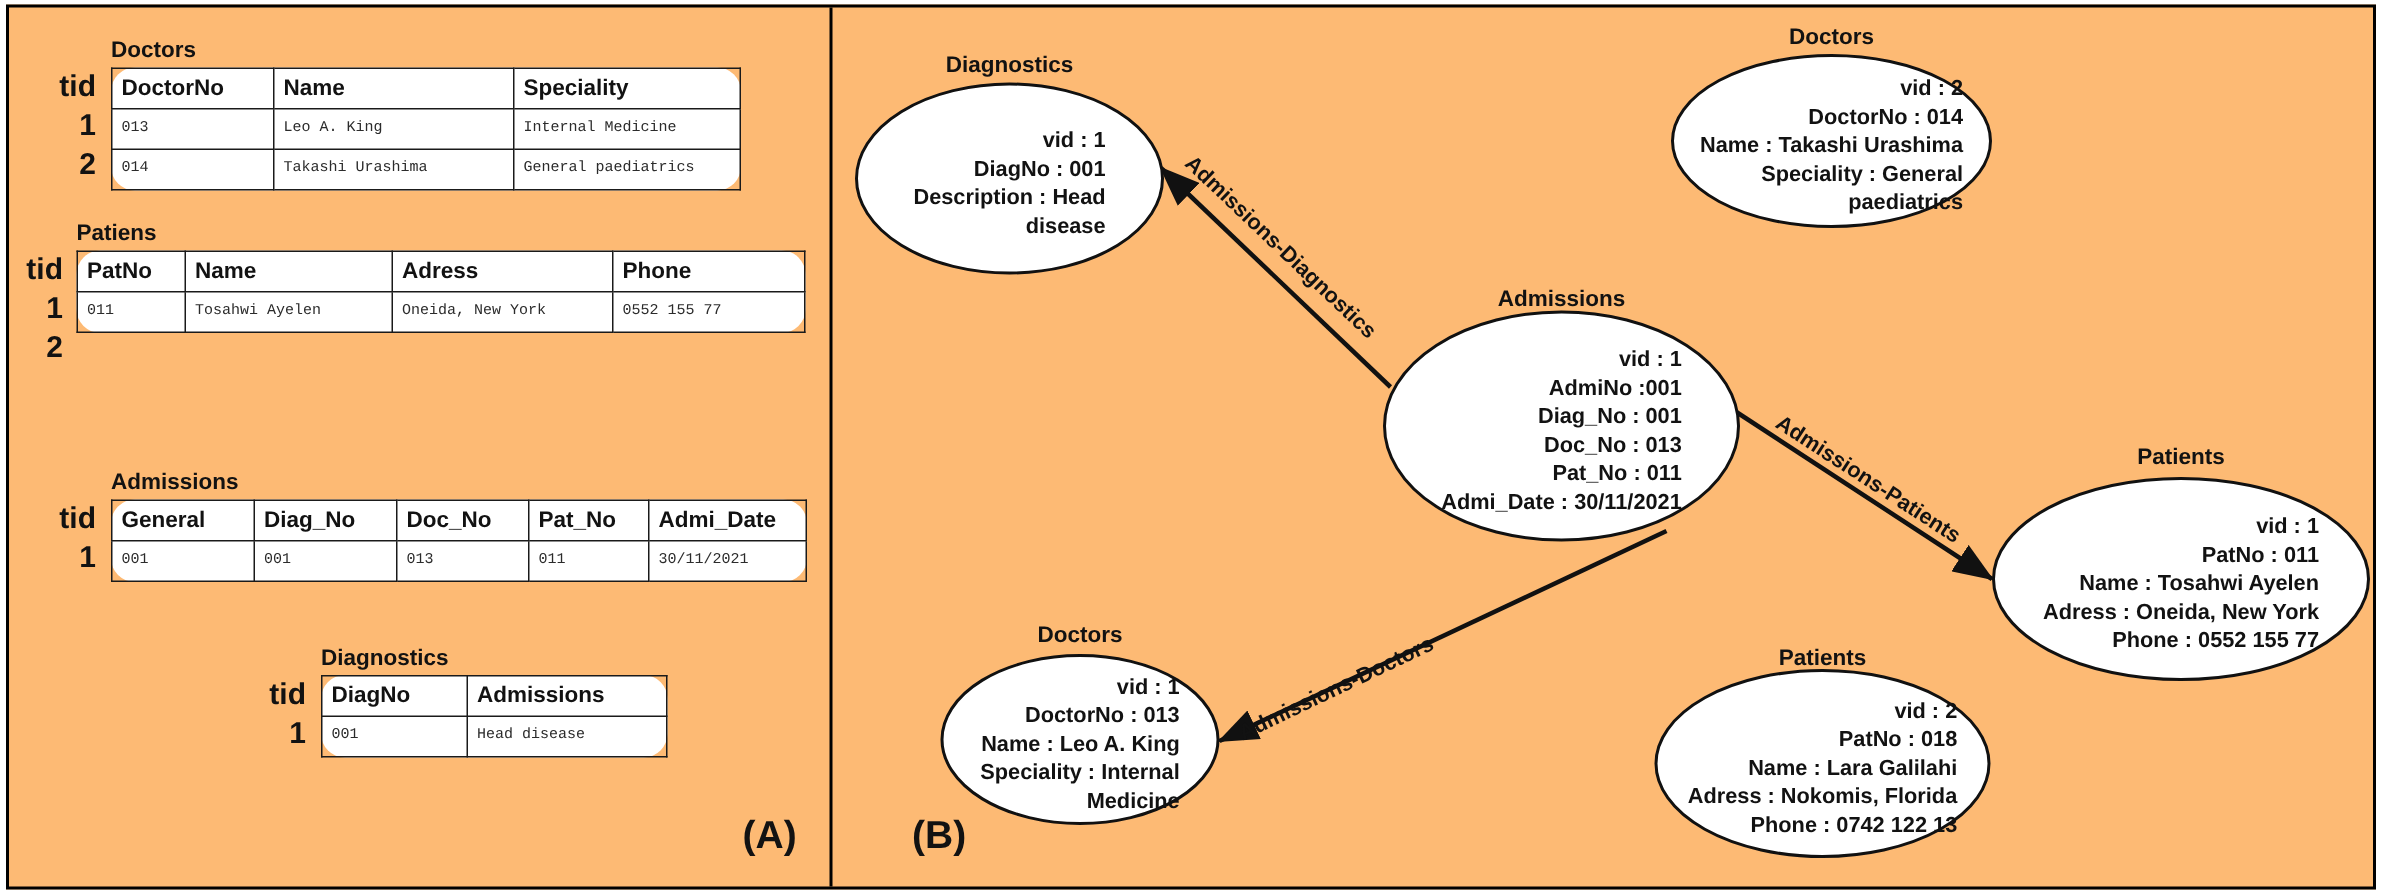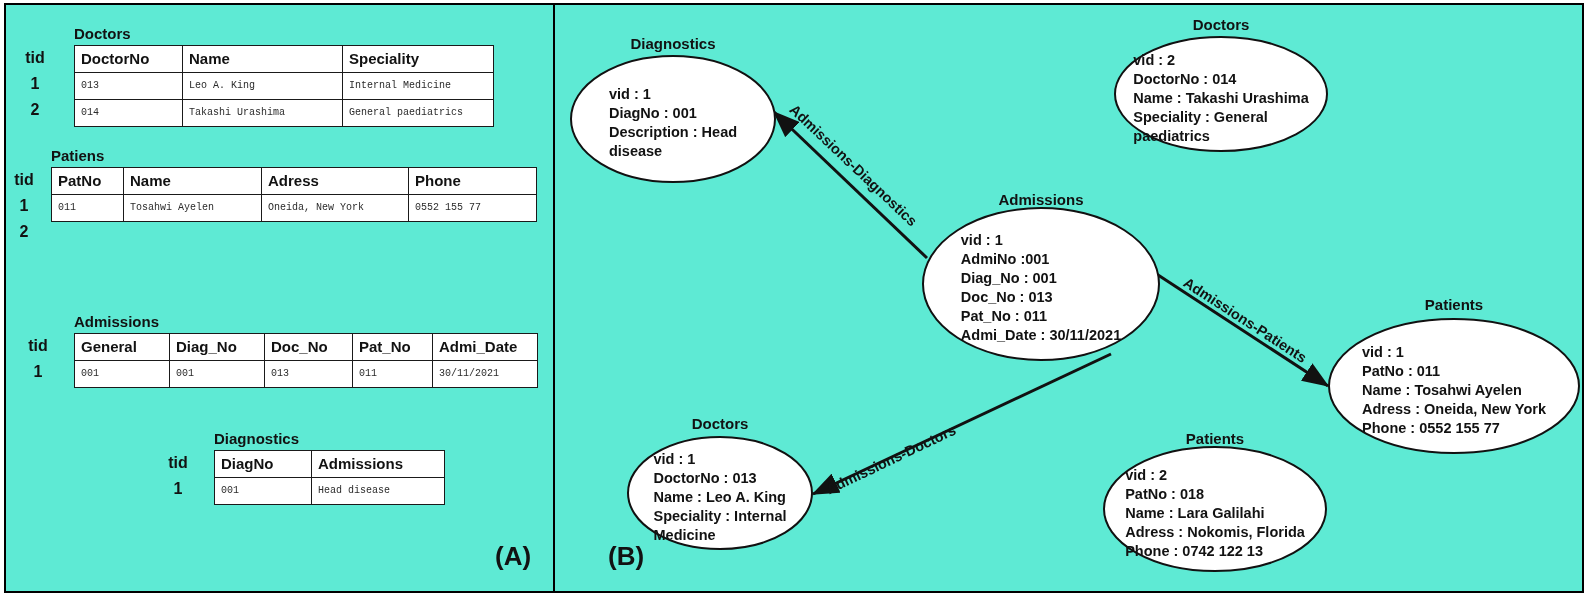--- a/index.html
+++ b/index.html
@@ -12,21 +12,21 @@
     font-family: "Liberation Sans", sans-serif;
     color: #1a1a1a;
     overflow: hidden;
     position: relative;
   }
   #figure {
     position: absolute;
     left: 4px; top: 3px;
     width: 1580px; height: 590px;
     border: 2px solid #000;
-    background: #5eead4;
+    background: #fdba74;
   }
   #divider {
     position: absolute;
     left: 547px; top: 0;
     width: 2px; height: 100%;
     background: #000;
   }
 
   
   .panel { position: absolute; top: 0; height: 100%; }
@@ -35,62 +35,63 @@
 
   .tblblock { position: absolute; }
   .tbl-title {
     font-size: 15px; font-weight: bold; color: #121212;
     margin: 0 0 3px 0; white-space: nowrap;
   }
   table.rel {
     border-collapse: collapse;
     table-layout: fixed;
     background: #fff;
+    border-radius: 16px;
   }
   table.rel th, table.rel td {
     border: 1px solid #1a1a1a;
     padding: 2px 6px;
     text-align: left;
     white-space: nowrap;
     height: 26px;
     line-height: 22px;
   }
   table.rel th {
     font-size: 15px; font-weight: bold; color: #121212;
   }
   table.rel td {
     font-size: 10px; font-weight: normal; color: #2b2b2b; font-family: Liberation Mono, monospace;
   }
   .tidcol {
     position: absolute;
     left: 0; top: 0;
     width: 100%;
-    text-align: center;
-    font-size: 16px; font-weight: bold; color: #121212;
+    text-align: right;
+    font-size: 20px; font-weight: bold; color: #121212;
   }
   .tidcol div { height: 26px; line-height: 26px; }
   .tidcol div.hdr { line-height: 26px; }
 
   .panel-letter {
     position: absolute;
     font-size: 26px; font-weight: bold; color: #121212;
   }
 
   
   #graphsvg { position: absolute; left: 0; top: 0; }
   .node-title {
     position: absolute;
     font-size: 15px; font-weight: bold; color: #121212;
     white-space: nowrap;
     text-align: center;
     transform: translateX(-50%);
   }
   .node-text {
     position: absolute;
-    text-align: left;
+    text-align: right;
     transform: translate(-50%, -50%);
     font-size: 14.5px; font-weight: bold; color: #121212;
     line-height: 19px;
     white-space: nowrap;
     pointer-events: none;
   }
   .edge-label {
     position: absolute;
     font-size: 14.5px; font-weight: bold; color: #121212;
     white-space: nowrap;

